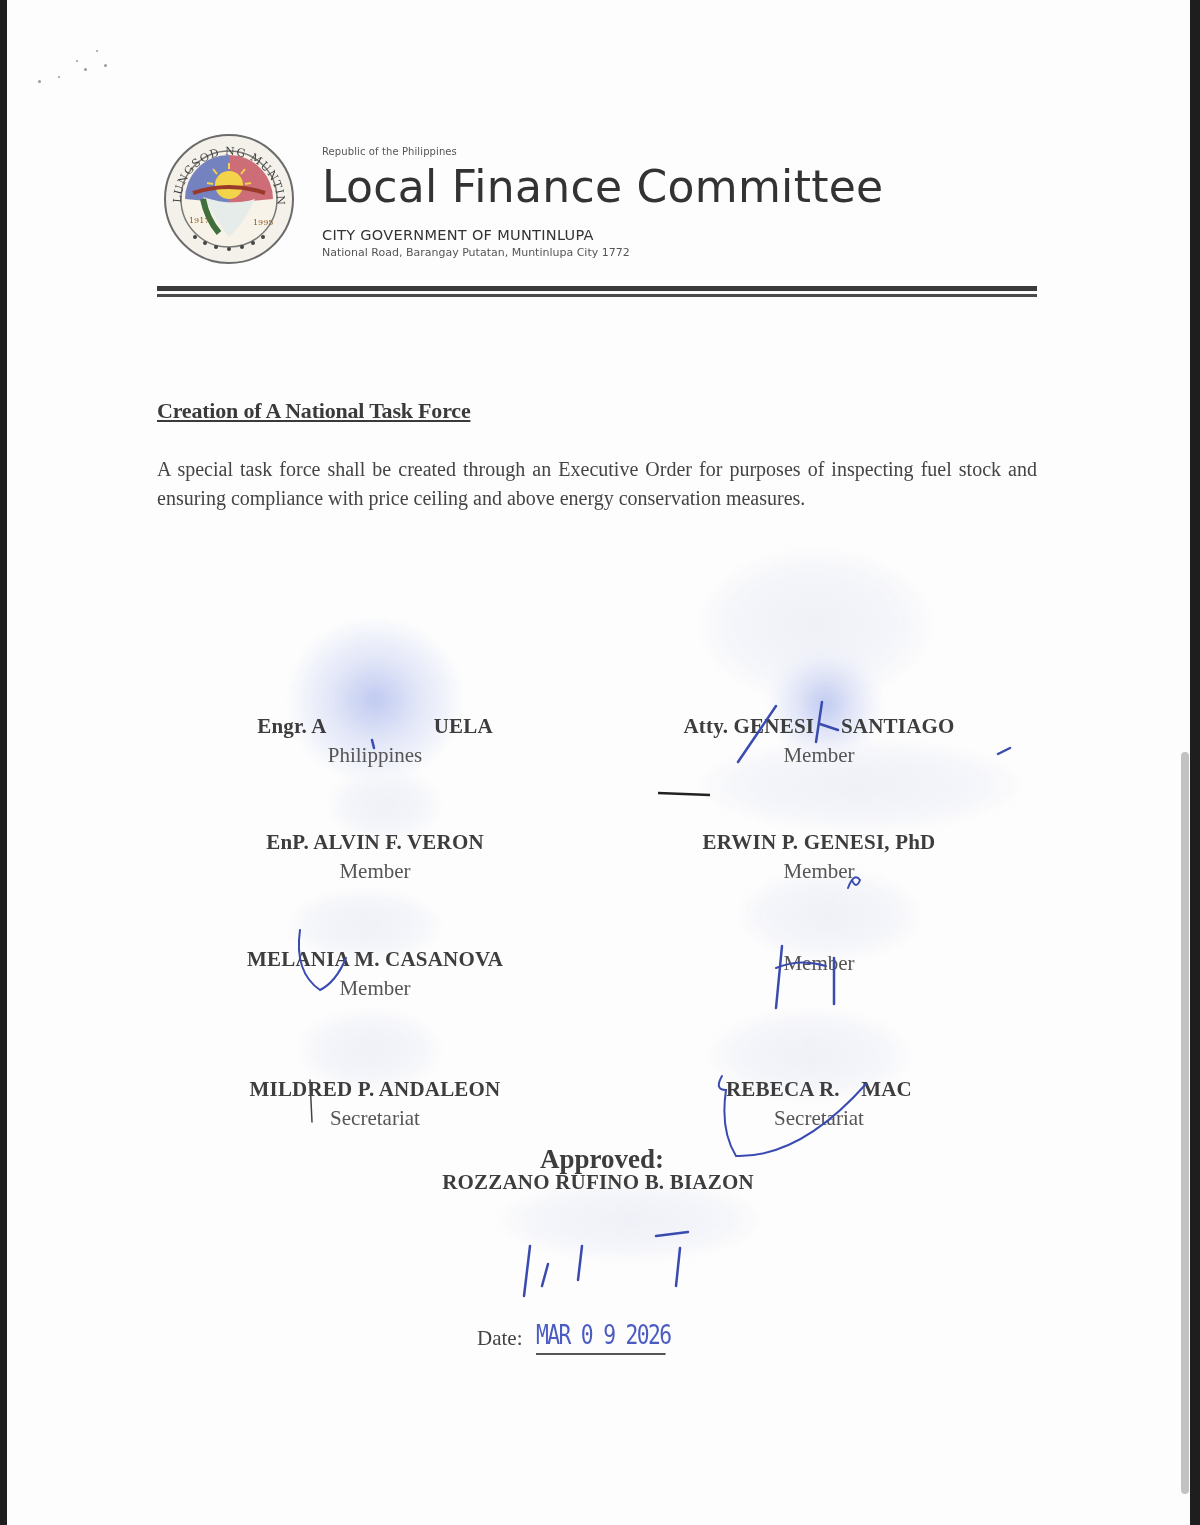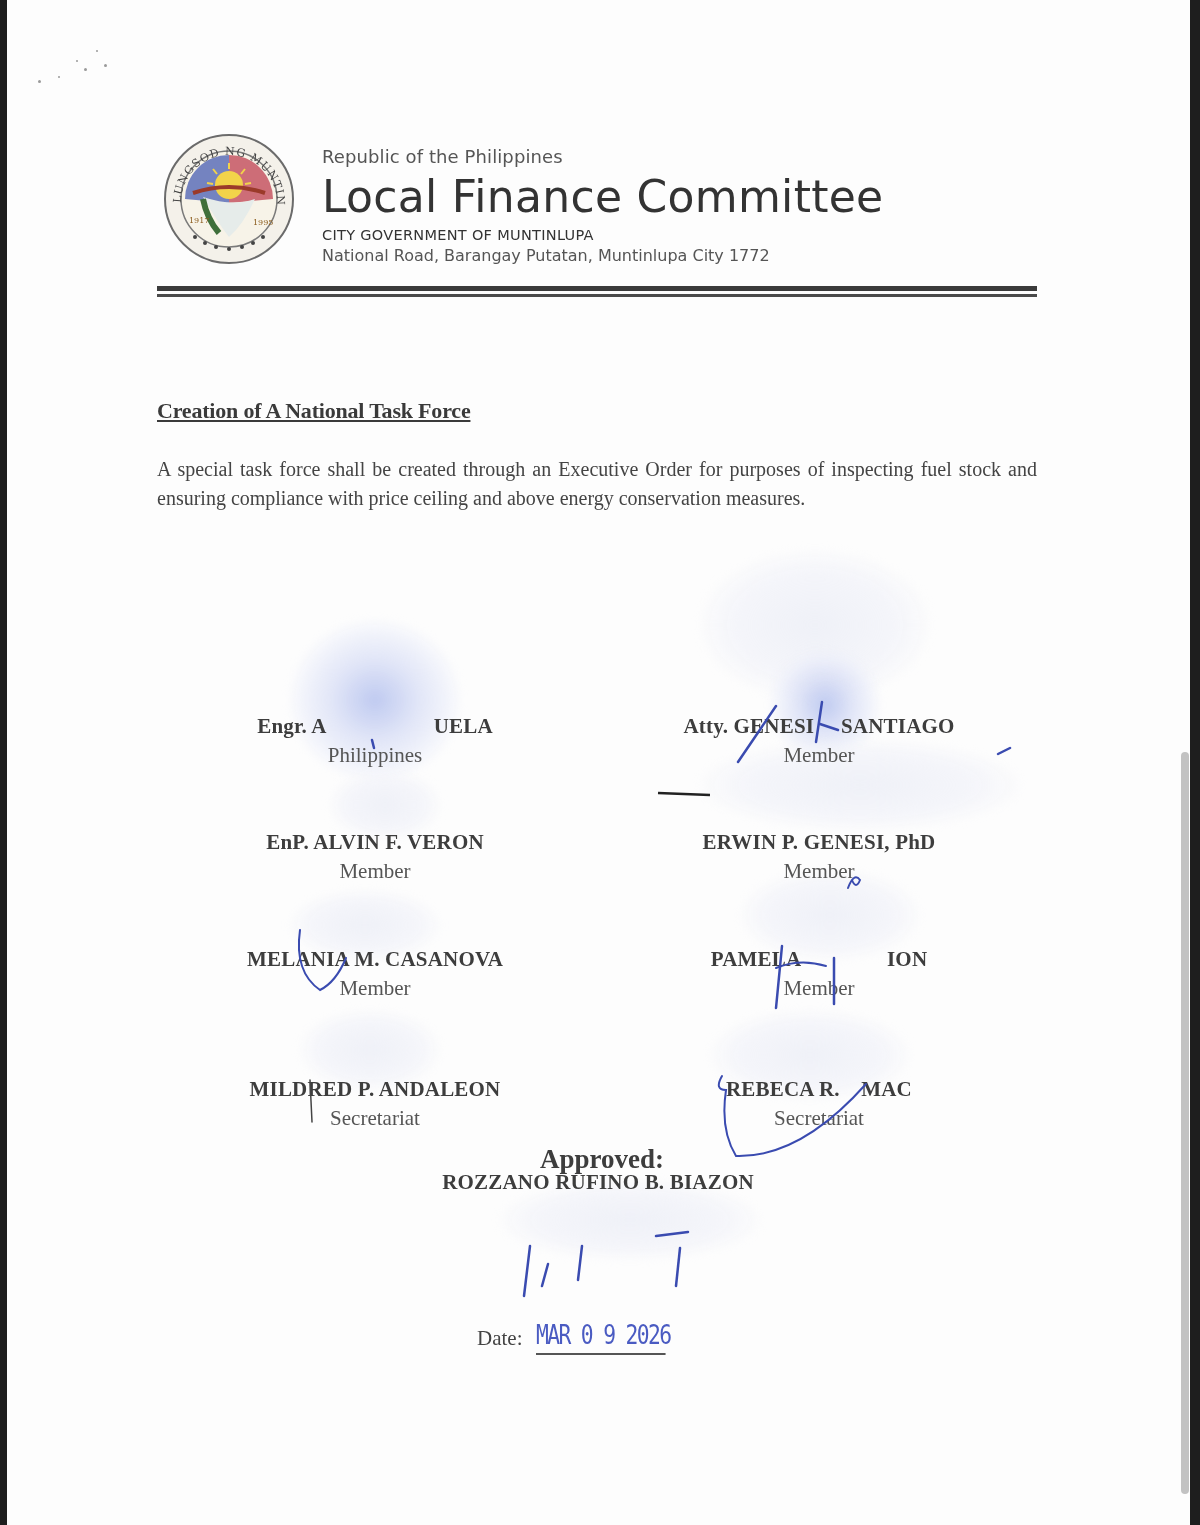--- a/index.html
+++ b/index.html
@@ -12,24 +12,24 @@
     .frame-left { position: absolute; left: 0; top: 0; width: 7px; height: 1525px; background: #1e1e1e; }
     .frame-right { position: absolute; left: 1190px; top: 0; width: 10px; height: 1525px; background: #1e1e1e; }
     .scrollbar-thumb { position: absolute; left: 1181px; top: 752px; width: 8px; height: 742px; background: #c2c2c2; border-radius: 4px; }
 
     .specks { position: absolute; left: 30px; top: 40px; width: 90px; height: 50px; }
     .speck { position: absolute; width: 3px; height: 3px; border-radius: 50%; background: #9a9a9a; }
 
     
     .seal { position: absolute; left: 163px; top: 133px; width: 132px; height: 132px; }
     .lh-text { position: absolute; left: 322px; top: 146px; font-family: "DejaVu Sans", sans-serif; }
-    .lh-republic { font-size: 18px; color: #555; letter-spacing: 0.1px; }
+    .lh-republic { font-size: 10px; color: #555; letter-spacing: 0.1px; }
     .lh-title { font-size: 44px; color: #333; margin-top: 10px; line-height: 40px; letter-spacing: 0.3px; }
-    .lh-city { font-size: 14.5px; color: #333; margin-top: 10px; letter-spacing: 0.3px; }
-    .lh-address { font-size: 16px; color: #555; margin-top: 3px; }
+    .lh-city { font-size: 14.5px; color: #333; margin-top: 20px; letter-spacing: 0.3px; }
+    .lh-address { font-size: 11px; color: #555; margin-top: 3px; }
 
     .rule-thick { position: absolute; left: 157px; top: 286px; width: 880px; height: 5px; background: #3b3b3b; }
     .rule-thin { position: absolute; left: 157px; top: 294px; width: 880px; height: 3px; background: #4a4a4a; }
 
     
     .section-heading {
       position: absolute; left: 157px; top: 398px;
       font-size: 22px; font-weight: bold; text-decoration: underline;
       color: #3a3a3a; letter-spacing: -0.2px;
     }
@@ -154,21 +154,20 @@
 </div>
 <div class="signatory" style="left:609px;top:830px;">
   <div class="sig-name">ERWIN P. GENESI, PhD</div>
   <div class="sig-role">Member</div>
 </div>
 <div class="signatory" style="left:165px;top:947px;">
   <div class="sig-name">MELANIA M. CASANOVA</div>
   <div class="sig-role">Member</div>
 </div>
 <div class="signatory" style="left:609px;top:947px;">
-  <div class="sig-name">PAMELA        ION</div>
   <div class="sig-role">Member</div>
 </div>
 <div class="signatory" style="left:165px;top:1077px;">
   <div class="sig-name">MILDRED P. ANDALEON</div>
   <div class="sig-role">Secretariat</div>
 </div>
 <div class="signatory" style="left:609px;top:1077px;">
   <div class="sig-name">REBECA R.  MAC</div>
   <div class="sig-role">Secretariat</div>
 </div>

